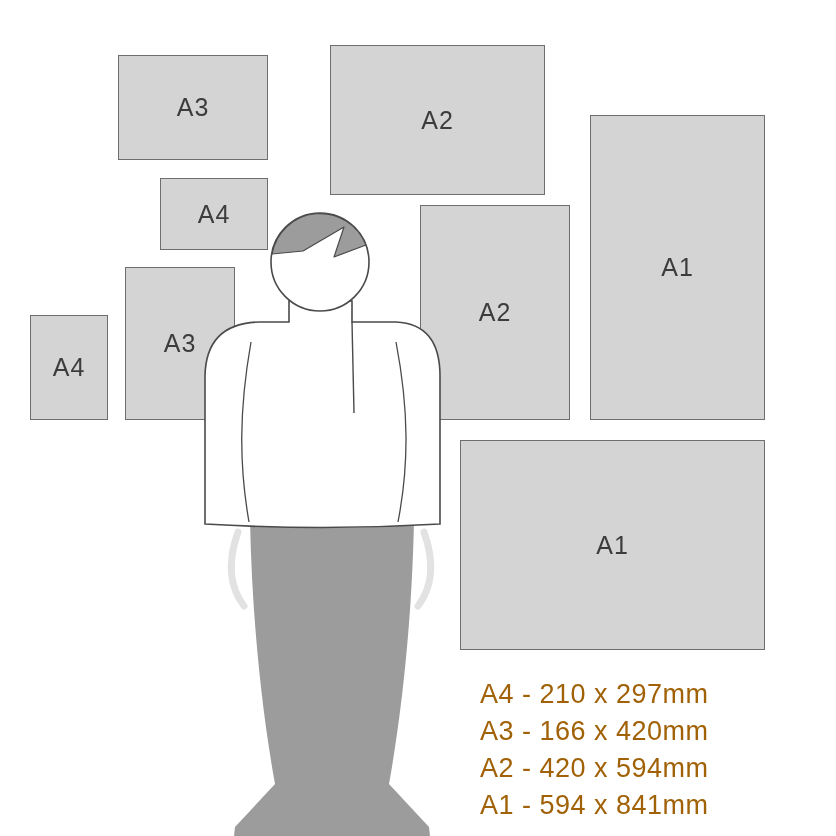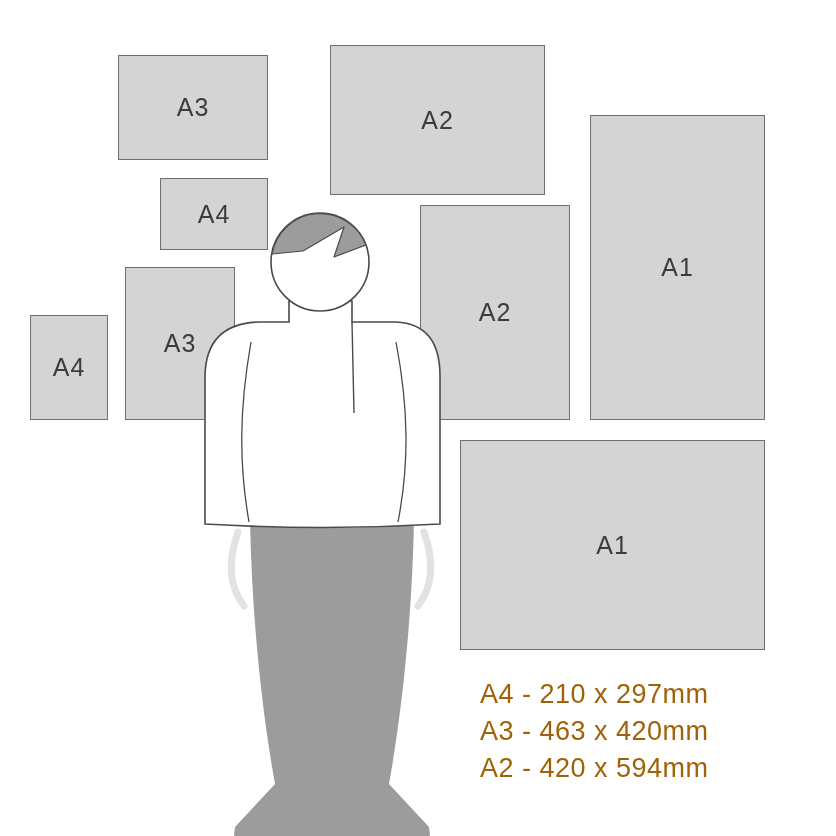--- a/index.html
+++ b/index.html
@@ -129,17 +129,18 @@
 
     <path d="M 272 254
              A 49 49 0 0 1 366 245
              L 334 257
              L 344 227
              L 303 251 Z" fill="#9c9c9c" stroke="#4a4a4a" stroke-width="1.2" stroke-linejoin="round"></path>
   </svg>
 
   <div class="legend">
     <div class="legend-line">A4 - 210 x 297mm</div>
-    <div class="legend-line">A3 - 463 x 420mm</div>
+    <div class="legend-line">A3 - 166 x 420mm</div>
     <div class="legend-line">A2 - 420 x 594mm</div>
+    <div class="legend-line">A1 - 594 x 841mm</div>
   </div>
 
 </div>
 
 </body></html>

